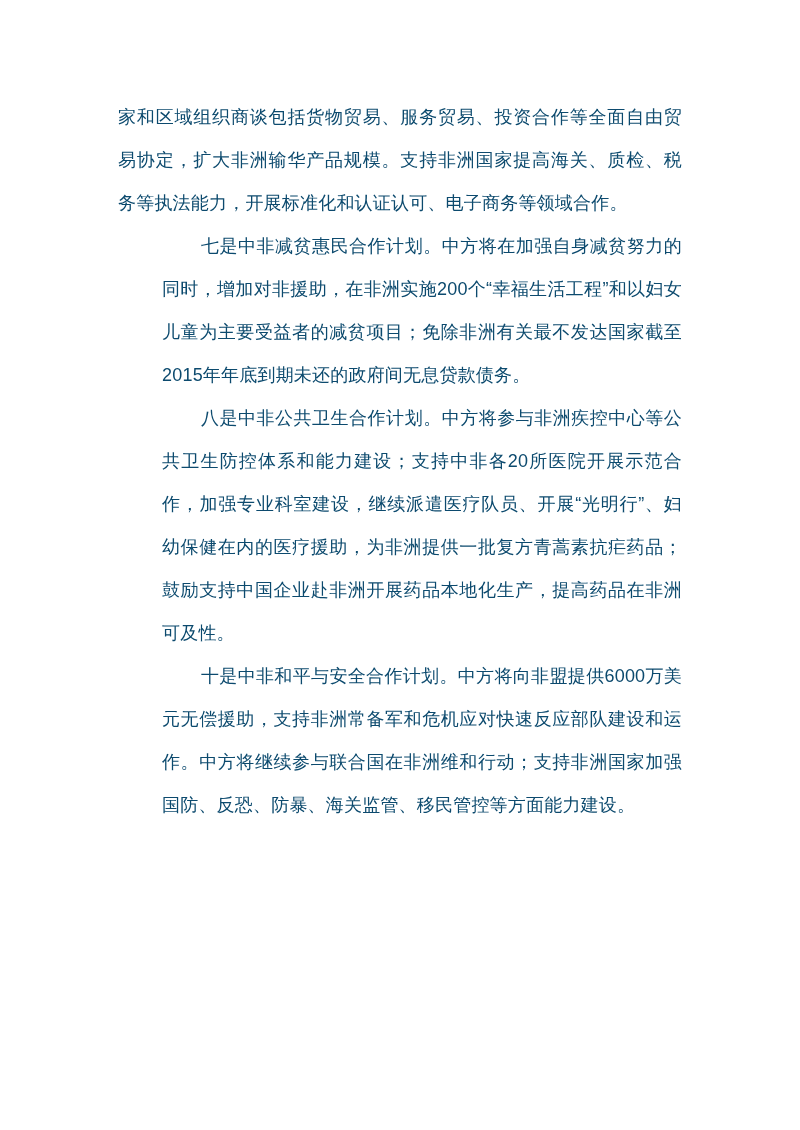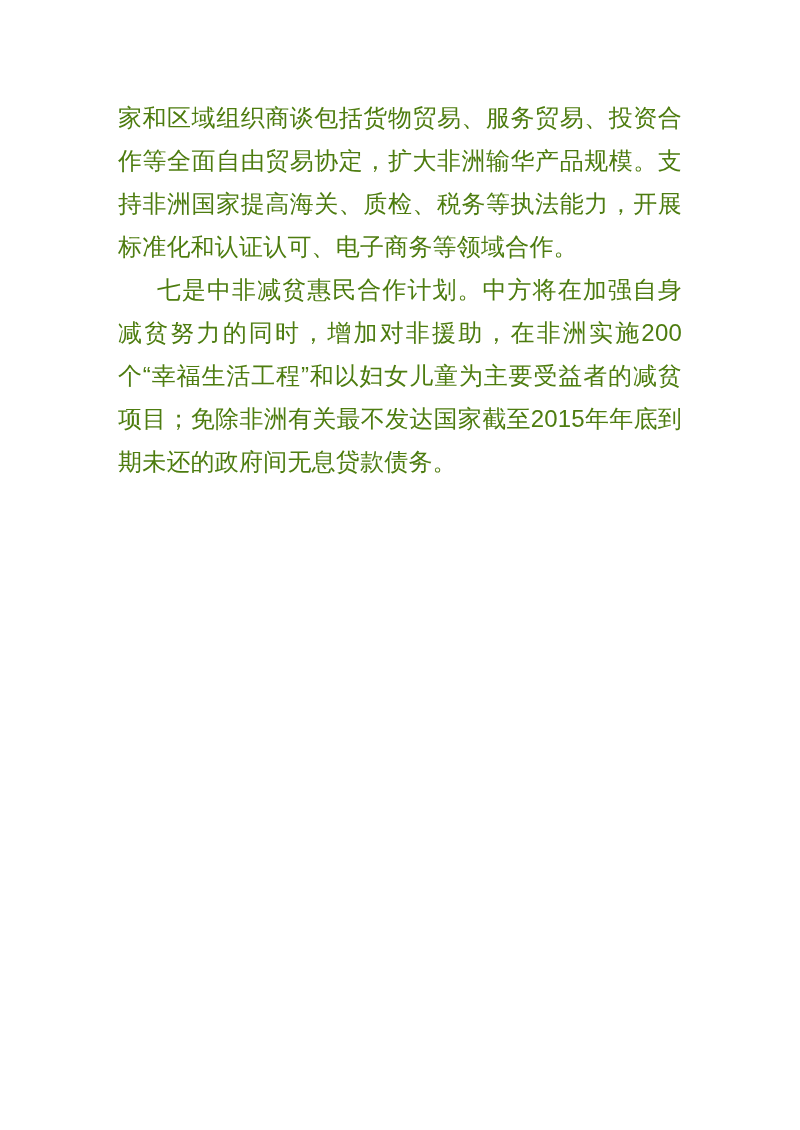--- a/index.html
+++ b/index.html
@@ -21,33 +21,36 @@
     box-sizing: border-box;
   }
   .content {
     position: absolute;
     left: 118px;
     top: 96px;
     width: 564px;
   }
   p.para {
     margin: 0 0 0 0;
-    font-size: 24px;
+    font-size: 18px;
     line-height: 43px;
-    color: #4d7c0f;
+    color: #0c4a6e;
     text-align: justify;
     text-justify: inter-ideograph;
     letter-spacing: 0.2px;
     font-weight: 500;
   }
   p.para.indent {
     text-indent: 39px;
+    margin-left: 44px;
   }
 </style>
 </head>
 <body>
 
 <div class="page">
   <div class="content">
     <p class="para">家和区域组织商谈包括货物贸易、服务贸易、投资合作等全面自由贸易协定，扩大非洲输华产品规模。支持非洲国家提高海关、质检、税务等执法能力，开展标准化和认证认可、电子商务等领域合作。</p>
     <p class="para indent">七是中非减贫惠民合作计划。中方将在加强自身减贫努力的同时，增加对非援助，在非洲实施200个“幸福生活工程”和以妇女儿童为主要受益者的减贫项目；免除非洲有关最不发达国家截至2015年年底到期未还的政府间无息贷款债务。</p>
+    <p class="para indent">八是中非公共卫生合作计划。中方将参与非洲疾控中心等公共卫生防控体系和能力建设；支持中非各20所医院开展示范合作，加强专业科室建设，继续派遣医疗队员、开展“光明行”、妇幼保健在内的医疗援助，为非洲提供一批复方青蒿素抗疟药品；鼓励支持中国企业赴非洲开展药品本地化生产，提高药品在非洲可及性。</p>
+    <p class="para indent">十是中非和平与安全合作计划。中方将向非盟提供6000万美元无偿援助，支持非洲常备军和危机应对快速反应部队建设和运作。中方将继续参与联合国在非洲维和行动；支持非洲国家加强国防、反恐、防暴、海关监管、移民管控等方面能力建设。</p>
   </div>
 </div>
 
 </body></html>

